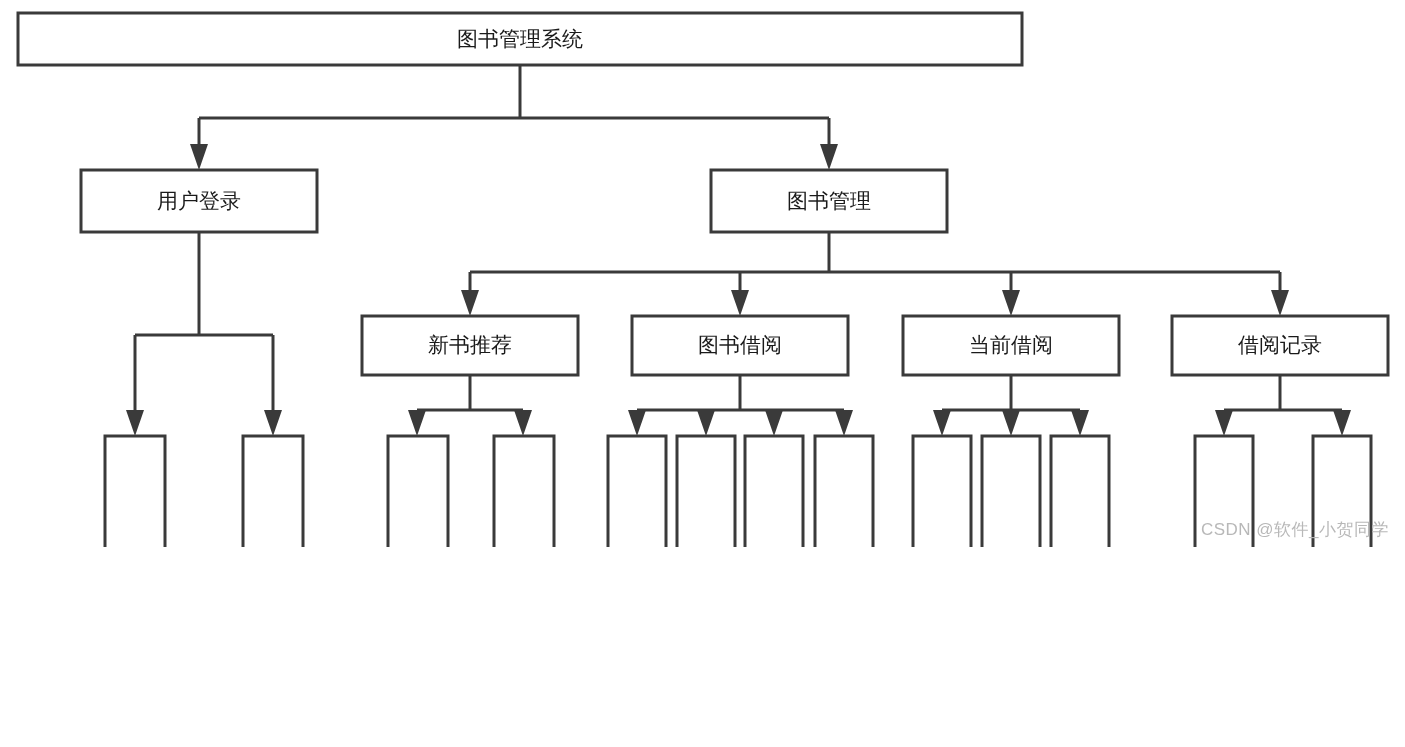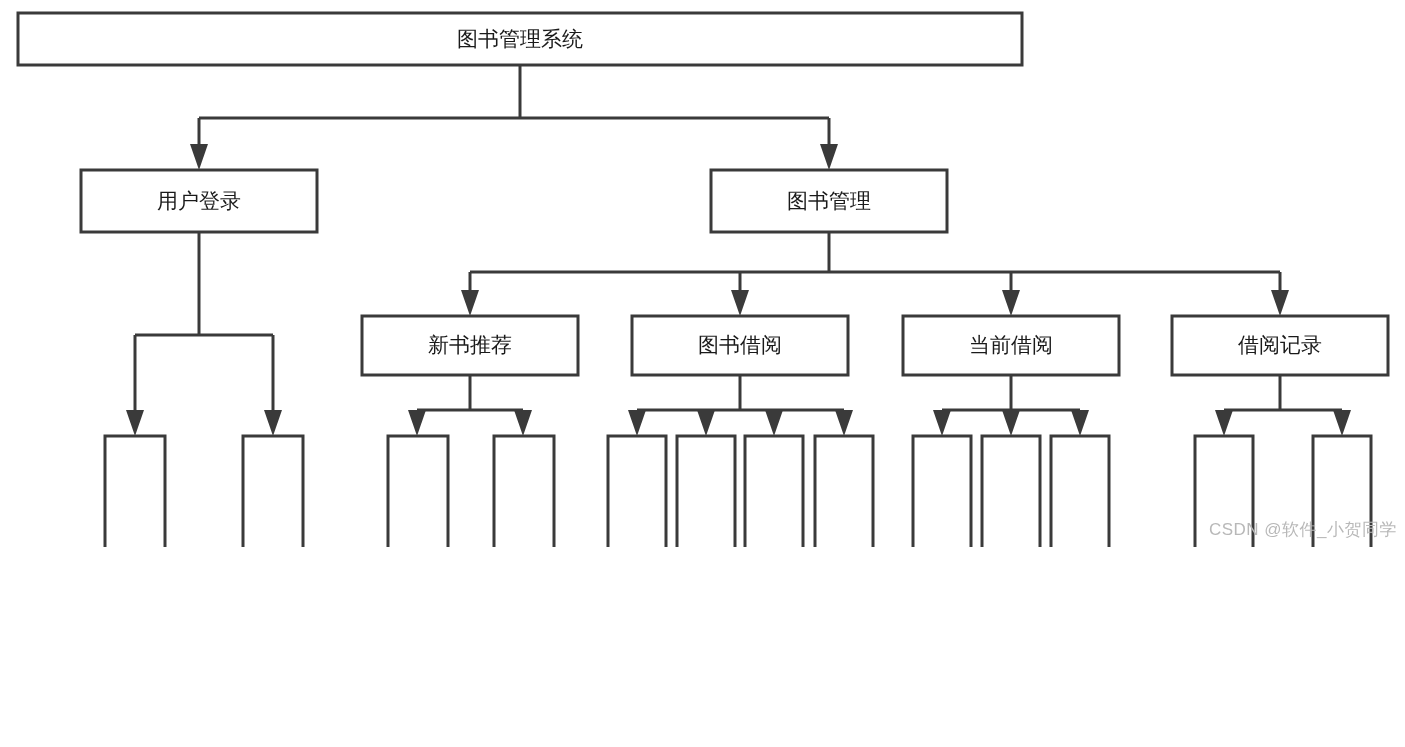--- a/index.html
+++ b/index.html
@@ -56,21 +56,21 @@
     font-family: "Liberation Sans", "DejaVu Sans", sans-serif;
     font-size: 21px;
     line-height: 1.05;
     letter-spacing: 1.5px;
     color: #1a1a1a;
     white-space: nowrap;
     pointer-events: none;
   }
   .watermark {
     position: absolute;
-    right: 8px;
+    right: 16px;
     bottom: 6px;
     font-family: "Liberation Sans", "DejaVu Sans", sans-serif;
     font-size: 17px;
     color: #b8b8b8;
     letter-spacing: 0.5px;
     user-select: none;
     text-align: right;
   }
 </style>
 </head>

